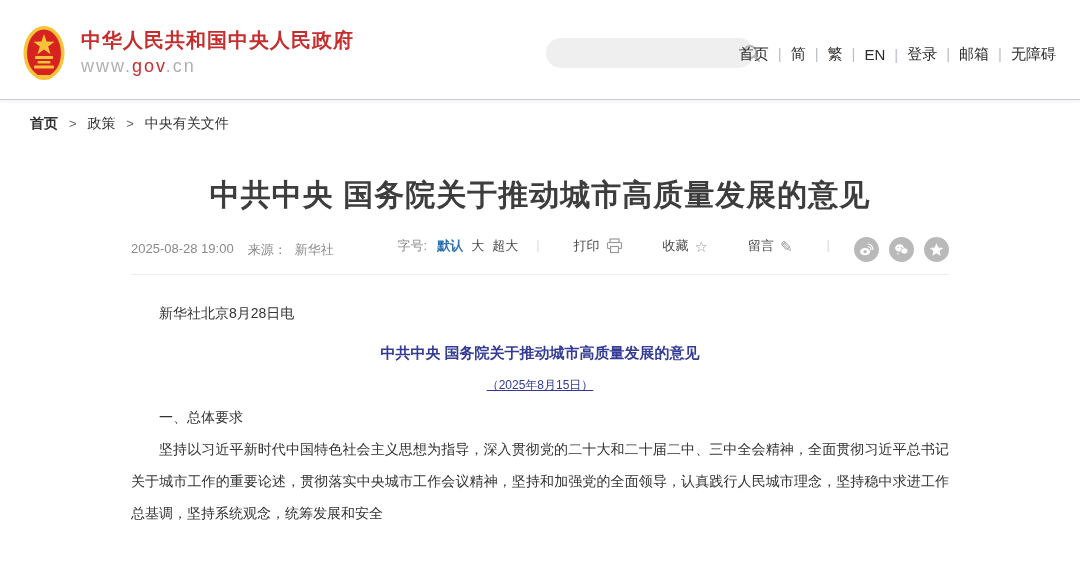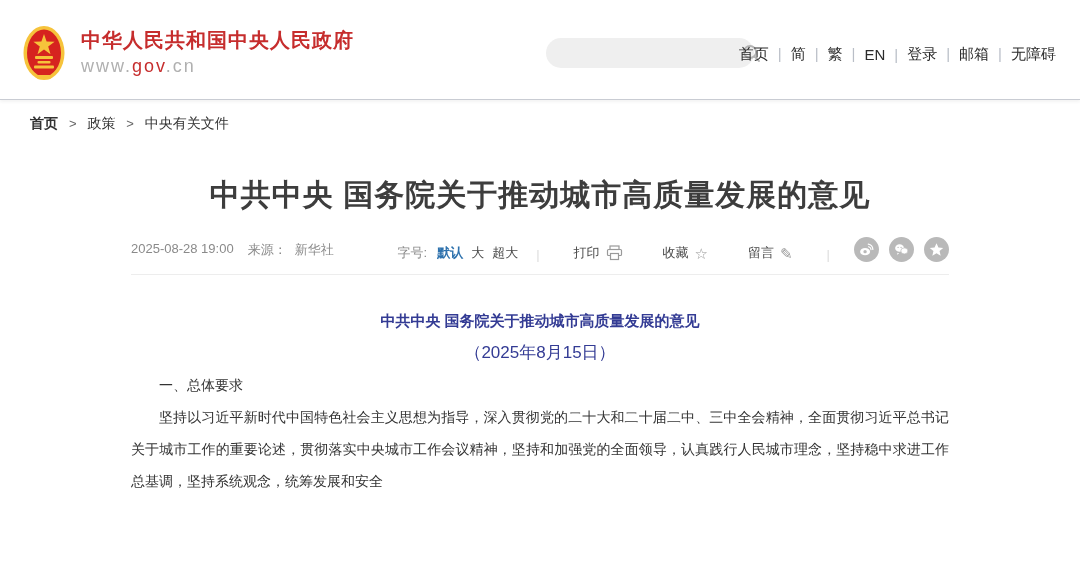--- a/index.html
+++ b/index.html
@@ -116,21 +116,21 @@
     justify-content:space-between;
     align-items:center;
     font-size:13px;
     color:var(--meta-gray);
     padding-bottom:12px;
     border-bottom:1px solid var(--divider);
   }
   .meta-left{display:flex;align-items:flex-start;}
   .meta-left .m-date{margin-right:14px;}
   .meta-left .m-source-label{margin-right:8px;}
-  .meta-right{display:flex;align-items:flex-end;color:#4a4a4a;}
+  .meta-right{display:flex;align-items:flex-start;color:#4a4a4a;}
   .meta-right .fs-label{color:var(--meta-gray);margin-right:6px;}
   .fs-option{cursor:pointer;margin:0 4px;}
   .fs-option.active{color:var(--link-blue);font-weight:bold;}
   .vsep{color:#dcdcdc;margin:0 14px;}
   .meta-action{display:flex;align-items:center;cursor:pointer;margin:0 20px;}
   .meta-action .lbl{margin-right:6px;}
   .meta-action .glyph{color:#9a9a9a;font-size:15px;line-height:1;}
   .share-icons{display:flex;align-items:center;}
   .share-circle{
     width:25px;height:25px;border-radius:50%;
@@ -148,21 +148,21 @@
     text-align:justify;
   }
   .article-body p{text-indent:2em;}
   .article-body .center{text-align:center;text-indent:0;}
   .doc-title{
     margin-top:8px;
     color:var(--navy);
     font-weight:bold;
     font-size:15px;
   }
-  .doc-date{color:var(--navy);font-size:17px;}
+  .doc-date{color:var(--navy);font-size:12px;text-decoration:underline;}
   .sec-heading{font-weight:normal;}
 </style>
 </head>
 <body>
 
 <div class="page">
 
   <div class="header">
 
     <div class="logo-wrap">
@@ -267,20 +267,21 @@
           <span class="share-circle">
             <svg width="17" height="17" viewBox="0 0 24 24">
               <path d="M12 3 l2.7 6.3 6.8.5 -5.2 4.4 1.6 6.6 -5.9-3.6 -5.9 3.6 1.6-6.6 -5.2-4.4 6.8-.5 z" fill="#fff"></path>
             </svg>
           </span>
         </span>
       </div>
     </div>
 
     <div class="article-body">
+      <p>新华社北京8月28日电</p>
       <p class="center doc-title">中共中央 国务院关于推动城市高质量发展的意见</p>
       <p class="center doc-date">（2025年8月15日）</p>
       <p class="sec-heading">一、总体要求</p>
       <p>坚持以习近平新时代中国特色社会主义思想为指导，深入贯彻党的二十大和二十届二中、三中全会精神，全面贯彻习近平总书记关于城市工作的重要论述，贯彻落实中央城市工作会议精神，坚持和加强党的全面领导，认真践行人民城市理念，坚持稳中求进工作总基调，坚持系统观念，统筹发展和安全</p>
     </div>
 
   </div>
 </div>
 
 </body></html>

